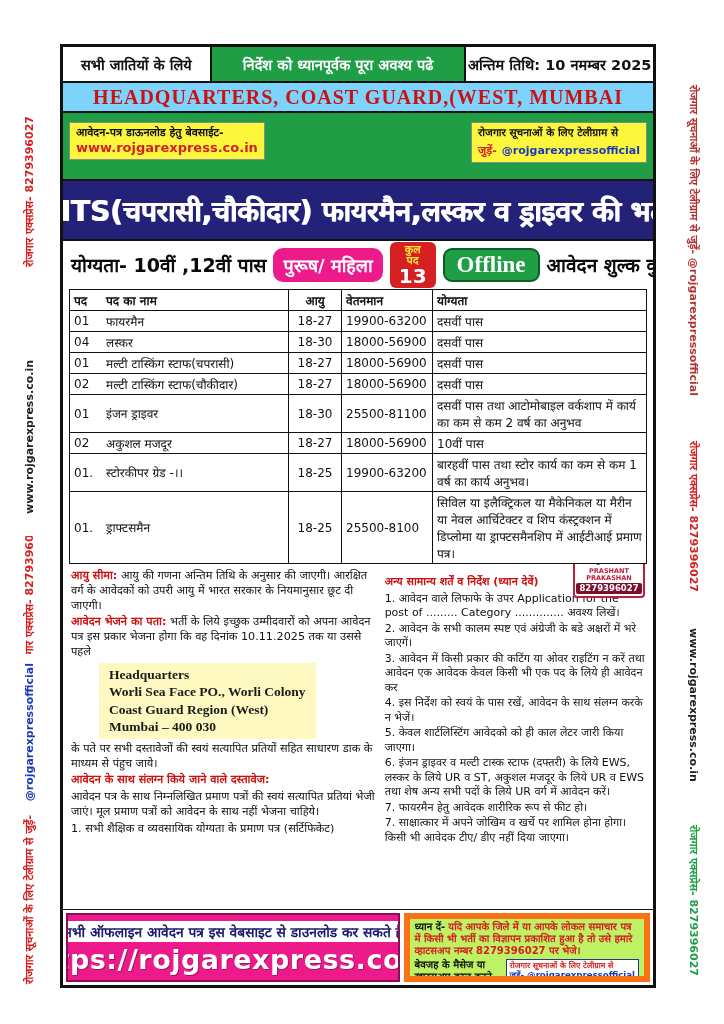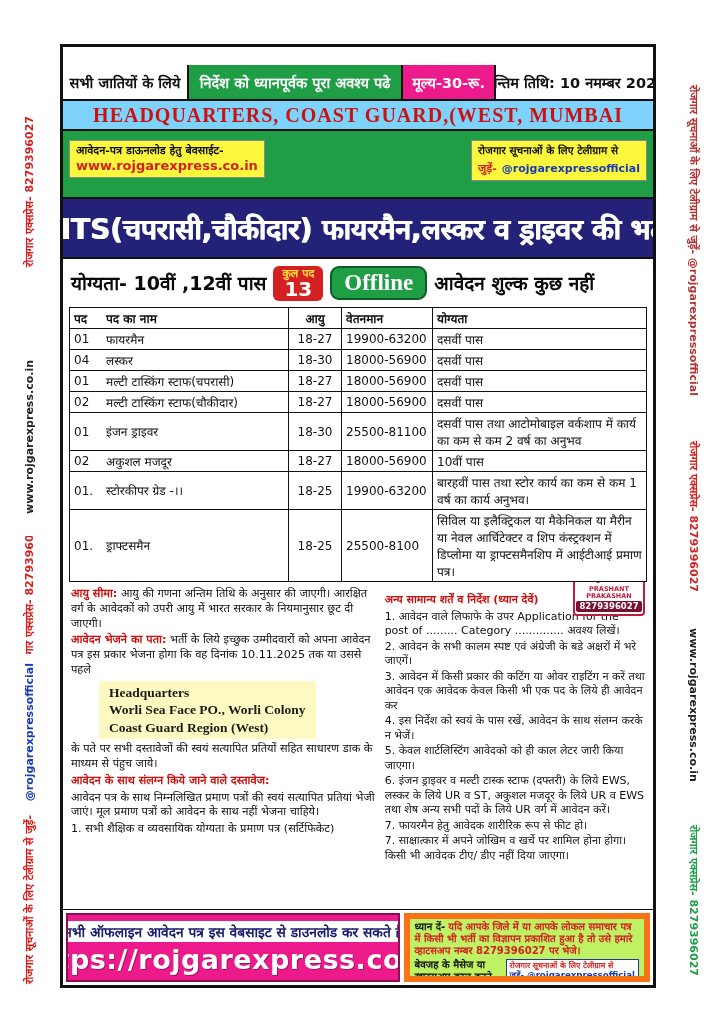--- a/index.html
+++ b/index.html
@@ -23,21 +23,21 @@
   .margin-left .vseg:nth-child(4){color:#1a3bb5;}
   .margin-right .vseg:nth-child(1){flex:2.7;color:#b33333;}
   .margin-right .vseg:nth-child(2){flex:1.1;color:#d42020;}
   .margin-right .vseg:nth-child(3){flex:1.5;color:#222;}
   .margin-right .vseg:nth-child(4){flex:1.2;color:#1f9e46;}
 
   
   .poster{position:absolute;left:60px;top:44px;width:596px;height:944px;border:3px solid #111;background:#fff;display:flex;flex-direction:column;box-sizing:border-box;}
 
   
-  .topbar{display:flex;height:34px;border-bottom:2px solid #111;font-weight:bold;font-size:14.5px;margin-top:18px;}
+  .topbar{display:flex;height:34px;border-bottom:2px solid #111;font-weight:bold;font-size:14.5px;}
   .topbar>div{display:flex;align-items:center;justify-content:center;border-right:2px solid #111;padding:0 4px;white-space:nowrap;overflow:hidden;}
   .topbar>div:last-child{border-right:none;}
   .tb-castes{flex:1.05;color:#111;}
   .tb-instr{flex:1.85;background:#1f9e46;color:#fff;}
   .tb-price{flex:0.75;background:#ec1a8b;color:#fff;}
   .tb-date{flex:1.35;color:#111;}
 
   
   .org-line{height:28px;background:#7dd3fc;color:#cc1111;font-family:"Liberation Serif",serif;font-weight:bold;font-size:20px;display:flex;align-items:center;justify-content:center;letter-spacing:1px;border-bottom:2px solid #111;white-space:nowrap;overflow:hidden;}
 
@@ -145,21 +145,20 @@
       <div class="vseg">
         <span>रोजगार एक्सप्रेस- 8279396027</span>
       </div>
     </div>
 
   <div class="poster">
 
     <div class="topbar">
       <div class="tb-castes">सभी जातियों के लिये</div>
       <div class="tb-instr">निर्देश को ध्यानपूर्वक पूरा अवश्य पढे</div>
-      <div class="tb-price">मूल्य-30-रू.</div>
       <div class="tb-date">अन्तिम तिथि: 10 नमम्बर 2025</div>
     </div>
 
     <div class="org-line">HEADQUARTERS, COAST GUARD,(WEST, MUMBAI</div>
 
 
     <div class="green-band">
       <div class="ybox ybox-web">
         <div class="yb1">आवेदन-पत्र डाऊनलोड हेतु बेवसाईट-</div>
         <div class="yb2">www.rojgarexpress.co.in</div>
@@ -167,20 +166,21 @@
       <div class="ybox ybox-tg">
         <div class="yb1">रोजगार सूचनाओं के लिए टेलीग्राम से</div>
         <div><span class="tg-pre">जुड़ें-</span> <span class="tg-handle">@rojgarexpressofficial</span></div>
       </div>
     </div>
 
     <div class="navy-band">MTS(चपरासी,चौकीदार) फायरमैन,लस्कर व ड्राइवर की भर्ती</div>
 
     <div class="qual-row">
       <span class="q-elig">योग्यता- 10वीं ,12वीं पास</span>
+      <span class="q-gender">पुरूष/ महिला</span>
       <span class="q-total">
         <div class="tb-label">कुल पद</div>
         <div class="tb-value">13</div>
       </span>
       <span class="q-mode">Offline</span>
       <span class="q-fee">आवेदन शुल्क कुछ नहीं</span>
     </div>
 
     <div class="tbl-wrap">
       <table class="posts">
@@ -256,20 +256,21 @@
 
     <div class="twocol">
 
       <div class="colL">
         <p class="para"><span class="redlbl">आयु सीमा:</span> <span>आयु की गणना अन्तिम तिथि के अनुसार की जाएगी। आरक्षित वर्ग के आवेदकों को उपरी आयु में भारत सरकार के नियमानुसार छूट दी जाएगी।</span></p>
         <p class="para"><span class="redlbl">आवेदन भेजने का पता:</span> <span>भर्ती के लिये इच्छुक उम्मीदवारों को अपना आवेदन पत्र इस प्रकार भेजना होगा कि वह दिनांक 10.11.2025 तक या उससे पहले</span></p>
         <div class="addr-box">
             <div class="addr-line">Headquarters</div>
             <div class="addr-line">Worli Sea Face PO., Worli Colony</div>
             <div class="addr-line">Coast Guard Region (West)</div>
+            <div class="addr-line">Mumbai – 400 030</div>
           </div>
         <p class="para">के पते पर सभी दस्तावेजों की स्वयं सत्यापित प्रतियों सहित साधारण डाक के माध्यम से पंहुच जाये।</p>
         <p class="para redlbl">आवेदन के साथ संलग्न किये जाने वाले दस्तावेज:</p>
         <p class="para">आवेदन पत्र के साथ निम्नलिखित प्रमाण पत्रों की स्वयं सत्यापित प्रतियां भेजी जाएं। मूल प्रमाण पत्रों को आवेदन के साथ नहीं भेजना चाहिये।</p>
         <div>
             <div class="li">1.  सभी शैक्षिक व व्यवसायिक योग्यता के प्रमाण पत्र (सर्टिफिकेट)</div>
           </div>
       </div>
 
       <div class="colR">

